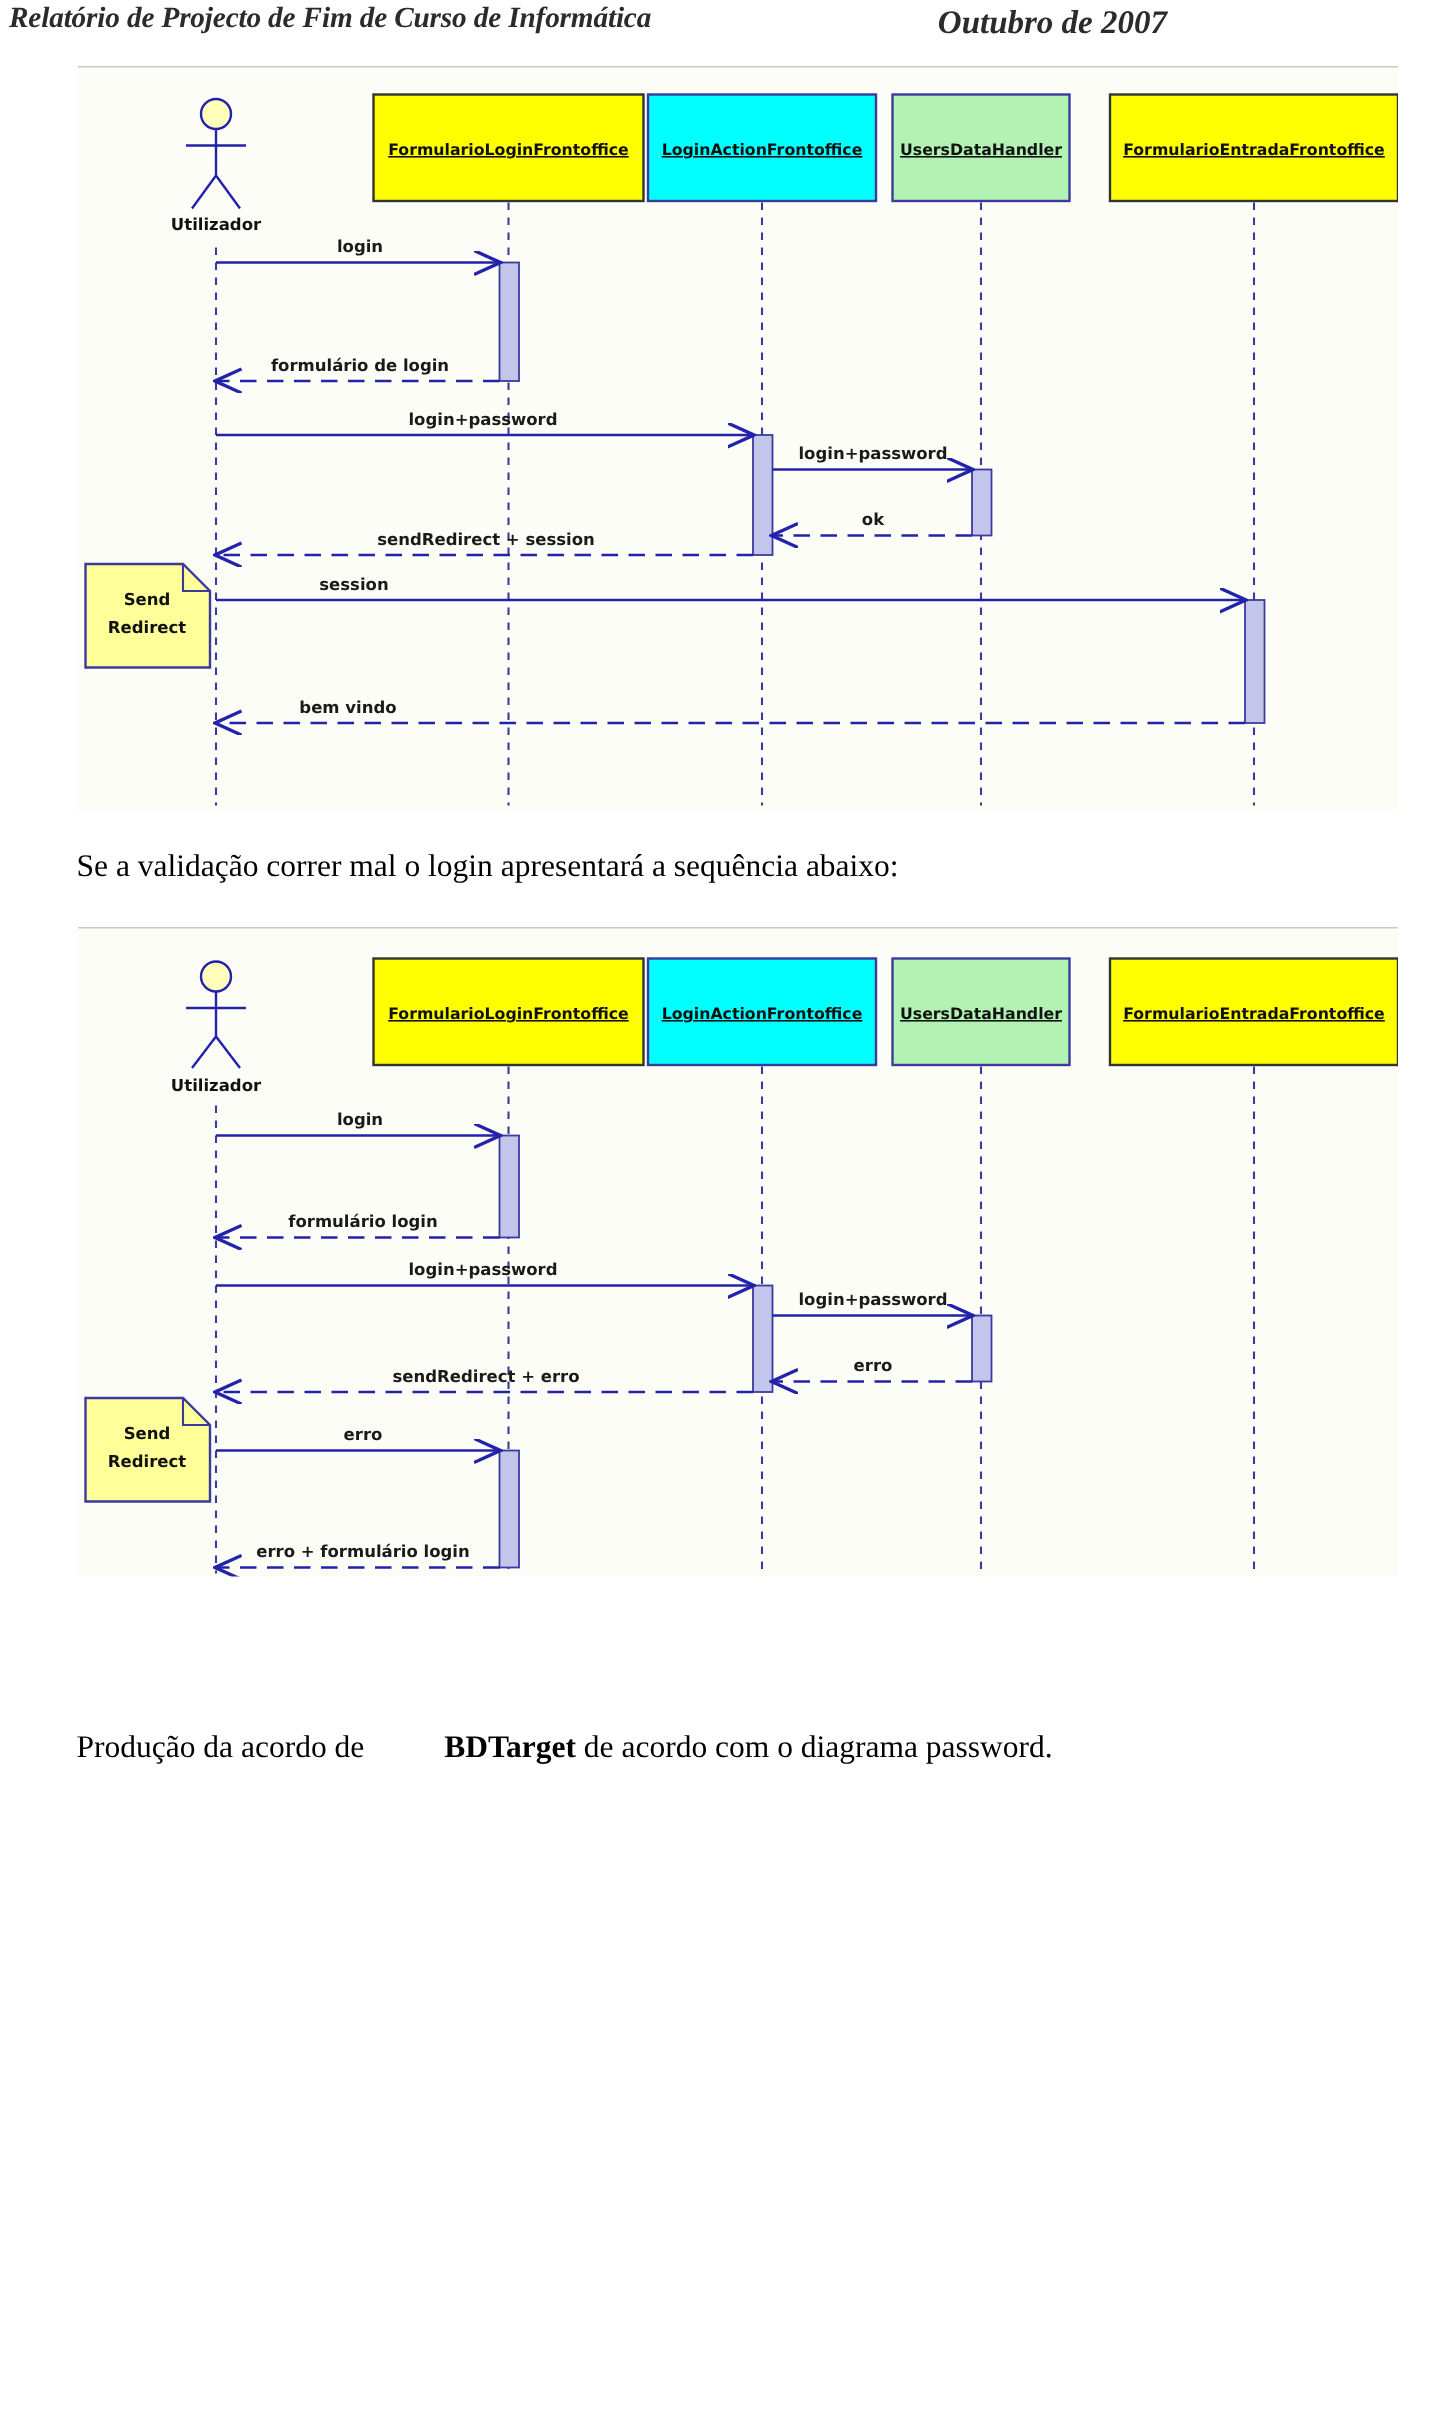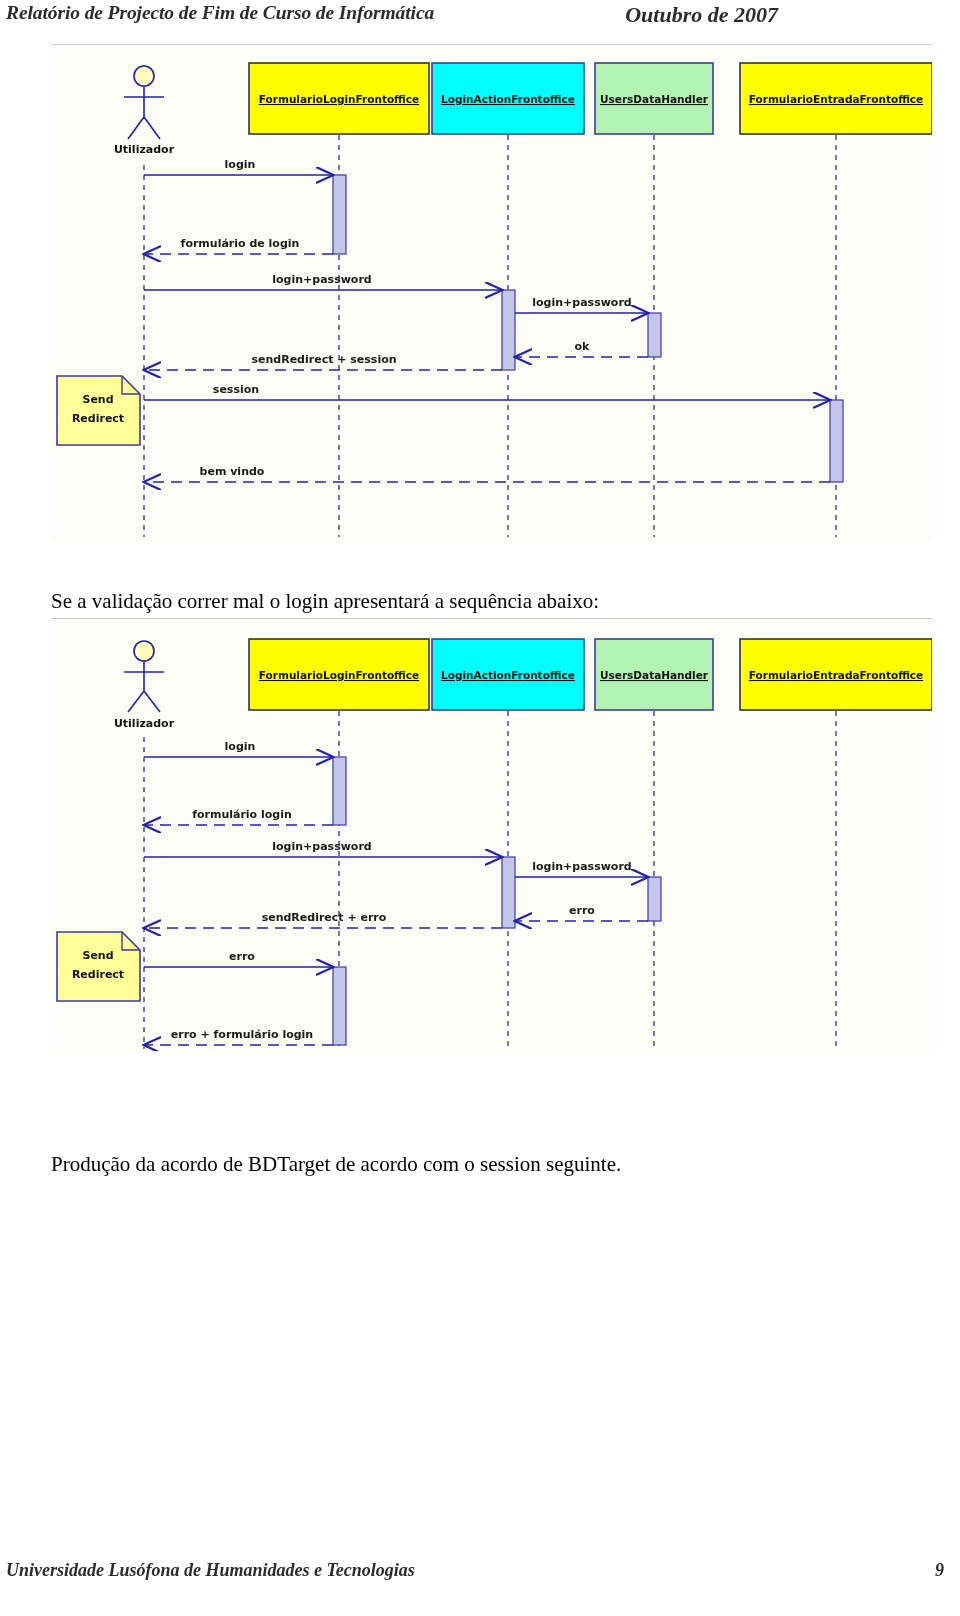--- a/index.html
+++ b/index.html
@@ -26,22 +26,22 @@
     font-family:"Liberation Serif", serif;
   }
 
   
   .para{
     position:absolute;left:51px;
     font-size:21px;color:#000;
     font-family:"Liberation Serif", serif;
     white-space:nowrap;
   }
-  .para b{font-weight:normal;}
-  #para1{top:589px;text-align:right;}
+  .para b{font-weight:bold;margin-left:48px;}
+  #para1{top:565px;text-align:right;}
   #para2{top:1152px;}
 
   
   .footer{position:absolute;left:0;bottom:32px;width:960px;height:24px;}
   .footer .f-left{
     position:absolute;left:6px;top:0;
     font-style:italic;font-weight:bold;font-size:18px;color:#2b2b2b;
     font-family:"Liberation Serif", serif;
   }
   .footer .f-right{
@@ -281,21 +281,17 @@
       </g>
 
       <g>
         <line x1="281" y1="426" x2="93" y2="426" stroke="#2222aa" stroke-width="1.6" stroke-dasharray="11,7" marker-end="url(#ah2)"></line>
         <text class="msg-label" x="190" y="419" text-anchor="middle">erro + formulário login</text>
       </g>
     </svg>
   </div>
 
   <div class="para" id="para2">
-    <span>Produção da acordo de </span><b>BDTarget</b><span> de acordo com o session seguinte.</span>
-  </div>
-
-  <div class="footer">
-    <div class="f-left">Universidade Lusófona de Humanidades e Tecnologias</div>
-    <div class="f-right">9</div>
-  </div>
+    <span>Produção da acordo de </span><b>BDTarget</b><span> de acordo com o diagrama password.</span>
+  </div>
+
 
 </div>
 
 </body></html>

